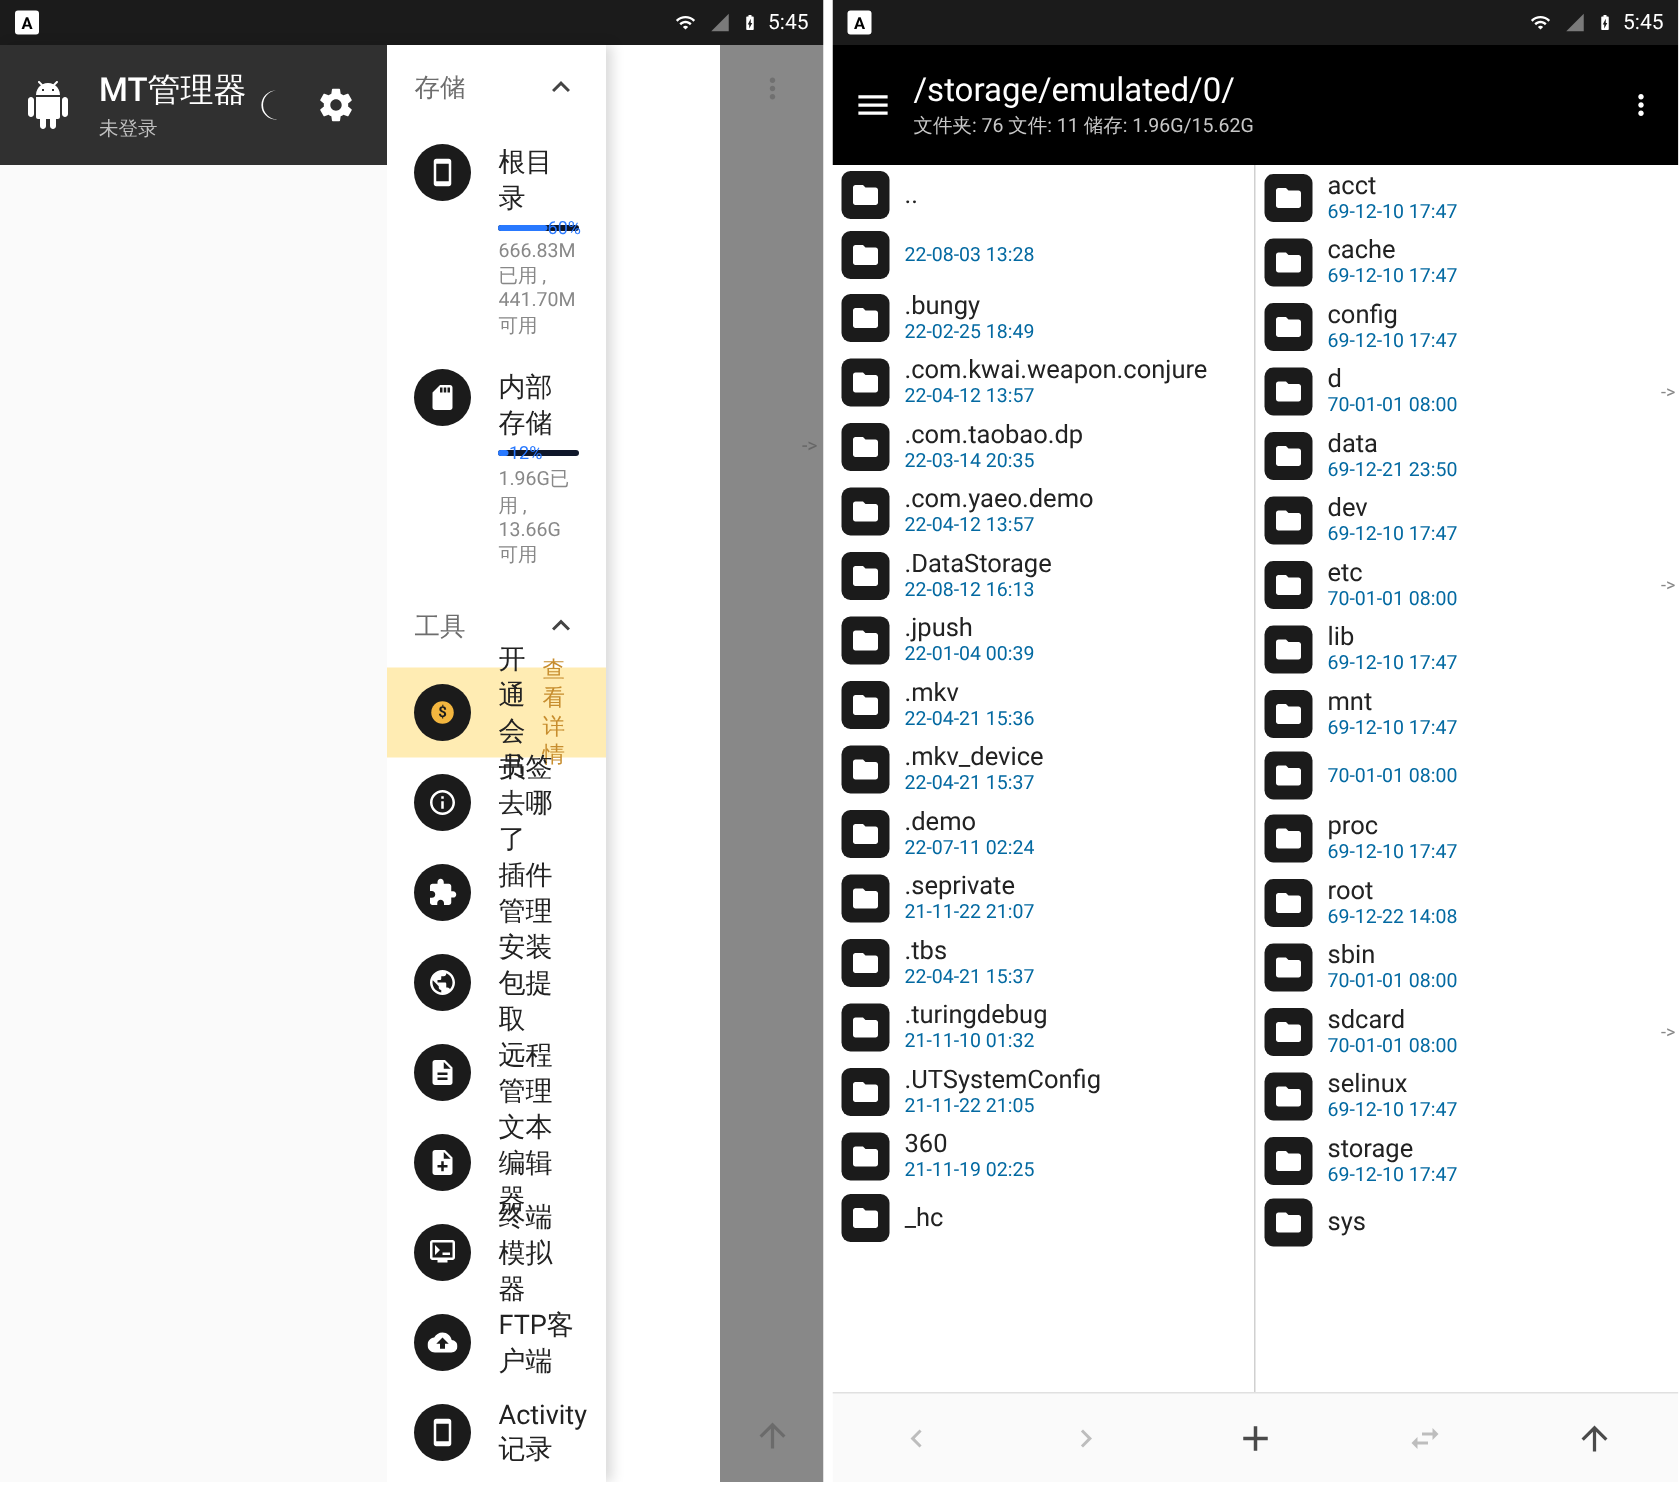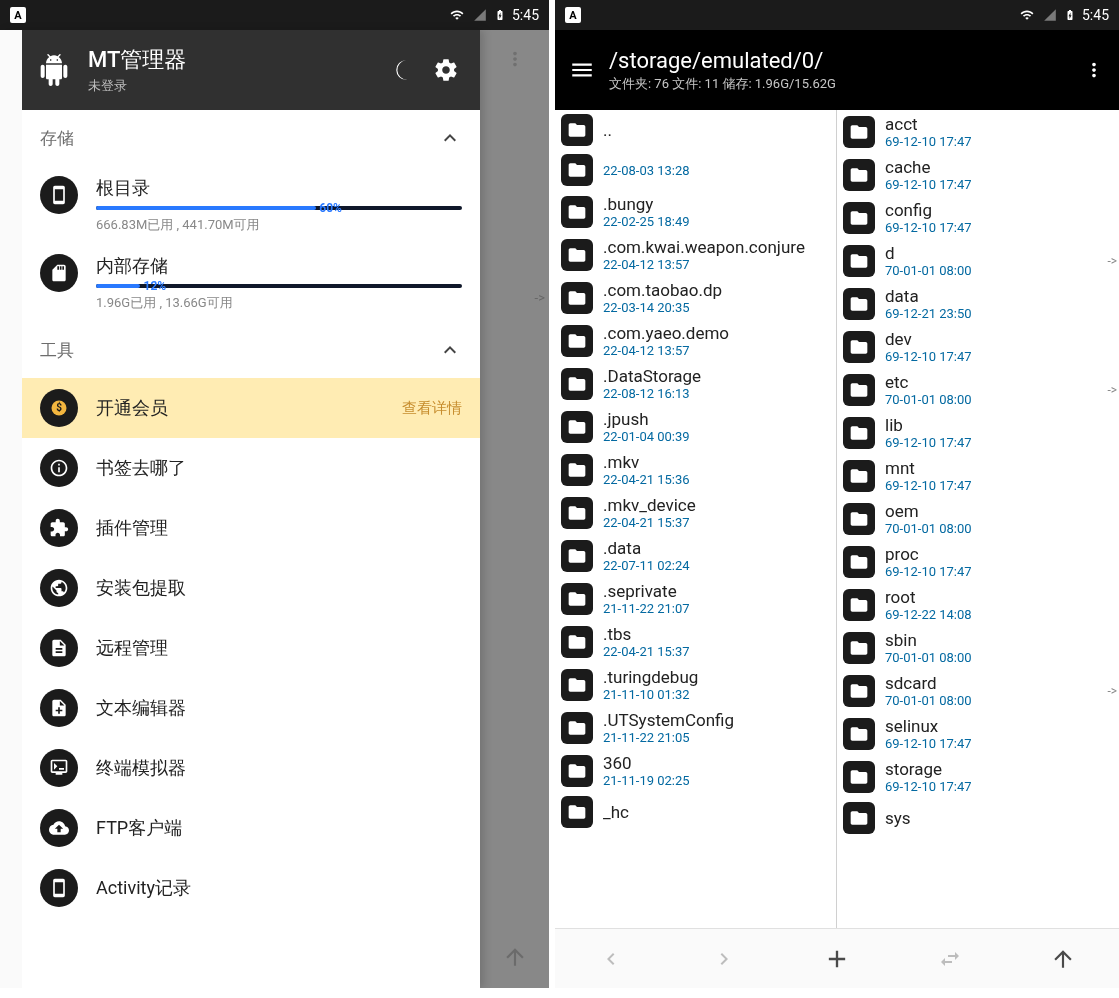--- a/index.html
+++ b/index.html
@@ -20,30 +20,30 @@
 .appbar .ab-ico{width:40px;height:40px;display:flex;align-items:center;justify-content:center;cursor:pointer;}
 .appbar2{height:80px;background:#000000;display:flex;align-items:center;padding:0 14px;color:#fff;}
 .appbar2 .path{font-size:22px;}
 .appbar2 .stats{font-size:13px;color:#c7c7c7;margin-top:2px;}
 .section-head{height:56px;display:flex;align-items:center;padding:0 18px;font-size:17px;color:#6d6d6d;}
 .section-head .chev{margin-left:auto;}
 .storage-item{display:flex;align-items:flex-start;padding:10px 18px;cursor:pointer;}
 .circle-ico{width:38px;height:38px;border-radius:50%;background:#1b1b1b;display:flex;align-items:center;justify-content:center;flex-shrink:0;margin-right:18px;}
 .storage-body{flex:1;}
 .storage-name{font-size:18px;color:#222;margin-bottom:6px;}
-.prog-wrap{position:relative;height:4px;background:#0f172a;border-radius:2px;margin-bottom:6px;font-weight:bold;}
+.prog-wrap{position:relative;height:4px;background:#0f172a;border-radius:2px;margin-bottom:6px;}
 .prog-fill{height:100%;background:#2979ff;border-radius:2px;}
 .prog-pct{position:absolute;top:-5px;font-size:12px;color:#2979ff;}
 .storage-sub{font-size:13px;color:#888;}
 .tool-item{height:60px;display:flex;align-items:center;padding:0 18px;cursor:pointer;}
 .tool-item .label{font-size:18px;color:#222;}
 .tool-vip{background:#ffecb3;}
 .tool-vip .circle-ico{background:#1b1b1b;}
 .vip-badge{margin-left:auto;font-size:15px;color:#c78d2e;}
-.drawer-left{width:480px;background:#fafafa;box-shadow:4px 0 8px rgba(0,0,0,0.15);position:absolute;top:30px;bottom:0;left:0;z-index:2;display:flex;flex-direction:column;padding-left:22px;}
+.drawer-left{width:404px;background:#fafafa;box-shadow:4px 0 8px rgba(0,0,0,0.15);position:absolute;top:30px;bottom:0;left:0;z-index:2;display:flex;flex-direction:row;}
 .drawer-content{flex:1;overflow-y:auto;background:#fff;}
 .behind-shadow{position:absolute;right:0;top:30px;bottom:0;width:69px;background:#888888;display:flex;flex-direction:column;}
 .behind-overflow{margin-top:18px;align-self:center;opacity:0.7;}
 .behind-up{margin-top:auto;margin-bottom:18px;align-self:center;opacity:0.55;}
 .behind-arrow-stack{position:absolute;right:4px;top:290px;font-size:13px;color:#666;display:flex;flex-direction:column;gap:204px;}
 .dual-pane{display:flex;height:calc(100% - 30px - 80px - 60px);}
 .pane{width:50%;overflow-y:hidden;}
 .pane-l{border-right:1px solid #d0d0d0;}
 .file-row{display:flex;align-items:center;padding:4px 6px;cursor:pointer;position:relative;}
 .folder-ico{width:32px;height:32px;border-radius:6px;background:#1b1b1b;display:flex;align-items:center;justify-content:center;margin-right:10px;flex-shrink:0;}
@@ -410,21 +410,21 @@
             <div class="file-date">22-04-21 15:37</div>
           </div>
         </div>
         <div class="file-row">
           <div class="folder-ico">
             <svg width="20" height="20" viewBox="0 0 24 24">
               <path class="svg-w" d="M10 4H4c-1.1 0-1.99.9-1.99 2L2 18c0 1.1.9 2 2 2h16c1.1 0 2-.9 2-2V8c0-1.1-.9-2-2-2h-8l-2-2z"></path>
             </svg>
           </div>
           <div class="file-body">
-            <div class="file-name">.data</div>
+            <div class="file-name">.demo</div>
             <div class="file-date">22-07-11 02:24</div>
           </div>
         </div>
         <div class="file-row">
           <div class="folder-ico">
             <svg width="20" height="20" viewBox="0 0 24 24">
               <path class="svg-w" d="M10 4H4c-1.1 0-1.99.9-1.99 2L2 18c0 1.1.9 2 2 2h16c1.1 0 2-.9 2-2V8c0-1.1-.9-2-2-2h-8l-2-2z"></path>
             </svg>
           </div>
           <div class="file-body">
@@ -590,21 +590,20 @@
             <div class="file-date">69-12-10 17:47</div>
           </div>
         </div>
         <div class="file-row">
           <div class="folder-ico">
             <svg width="20" height="20" viewBox="0 0 24 24">
               <path class="svg-w" d="M10 4H4c-1.1 0-1.99.9-1.99 2L2 18c0 1.1.9 2 2 2h16c1.1 0 2-.9 2-2V8c0-1.1-.9-2-2-2h-8l-2-2z"></path>
             </svg>
           </div>
           <div class="file-body">
-            <div class="file-name">oem</div>
             <div class="file-date">70-01-01 08:00</div>
           </div>
         </div>
         <div class="file-row">
           <div class="folder-ico">
             <svg width="20" height="20" viewBox="0 0 24 24">
               <path class="svg-w" d="M10 4H4c-1.1 0-1.99.9-1.99 2L2 18c0 1.1.9 2 2 2h16c1.1 0 2-.9 2-2V8c0-1.1-.9-2-2-2h-8l-2-2z"></path>
             </svg>
           </div>
           <div class="file-body">

